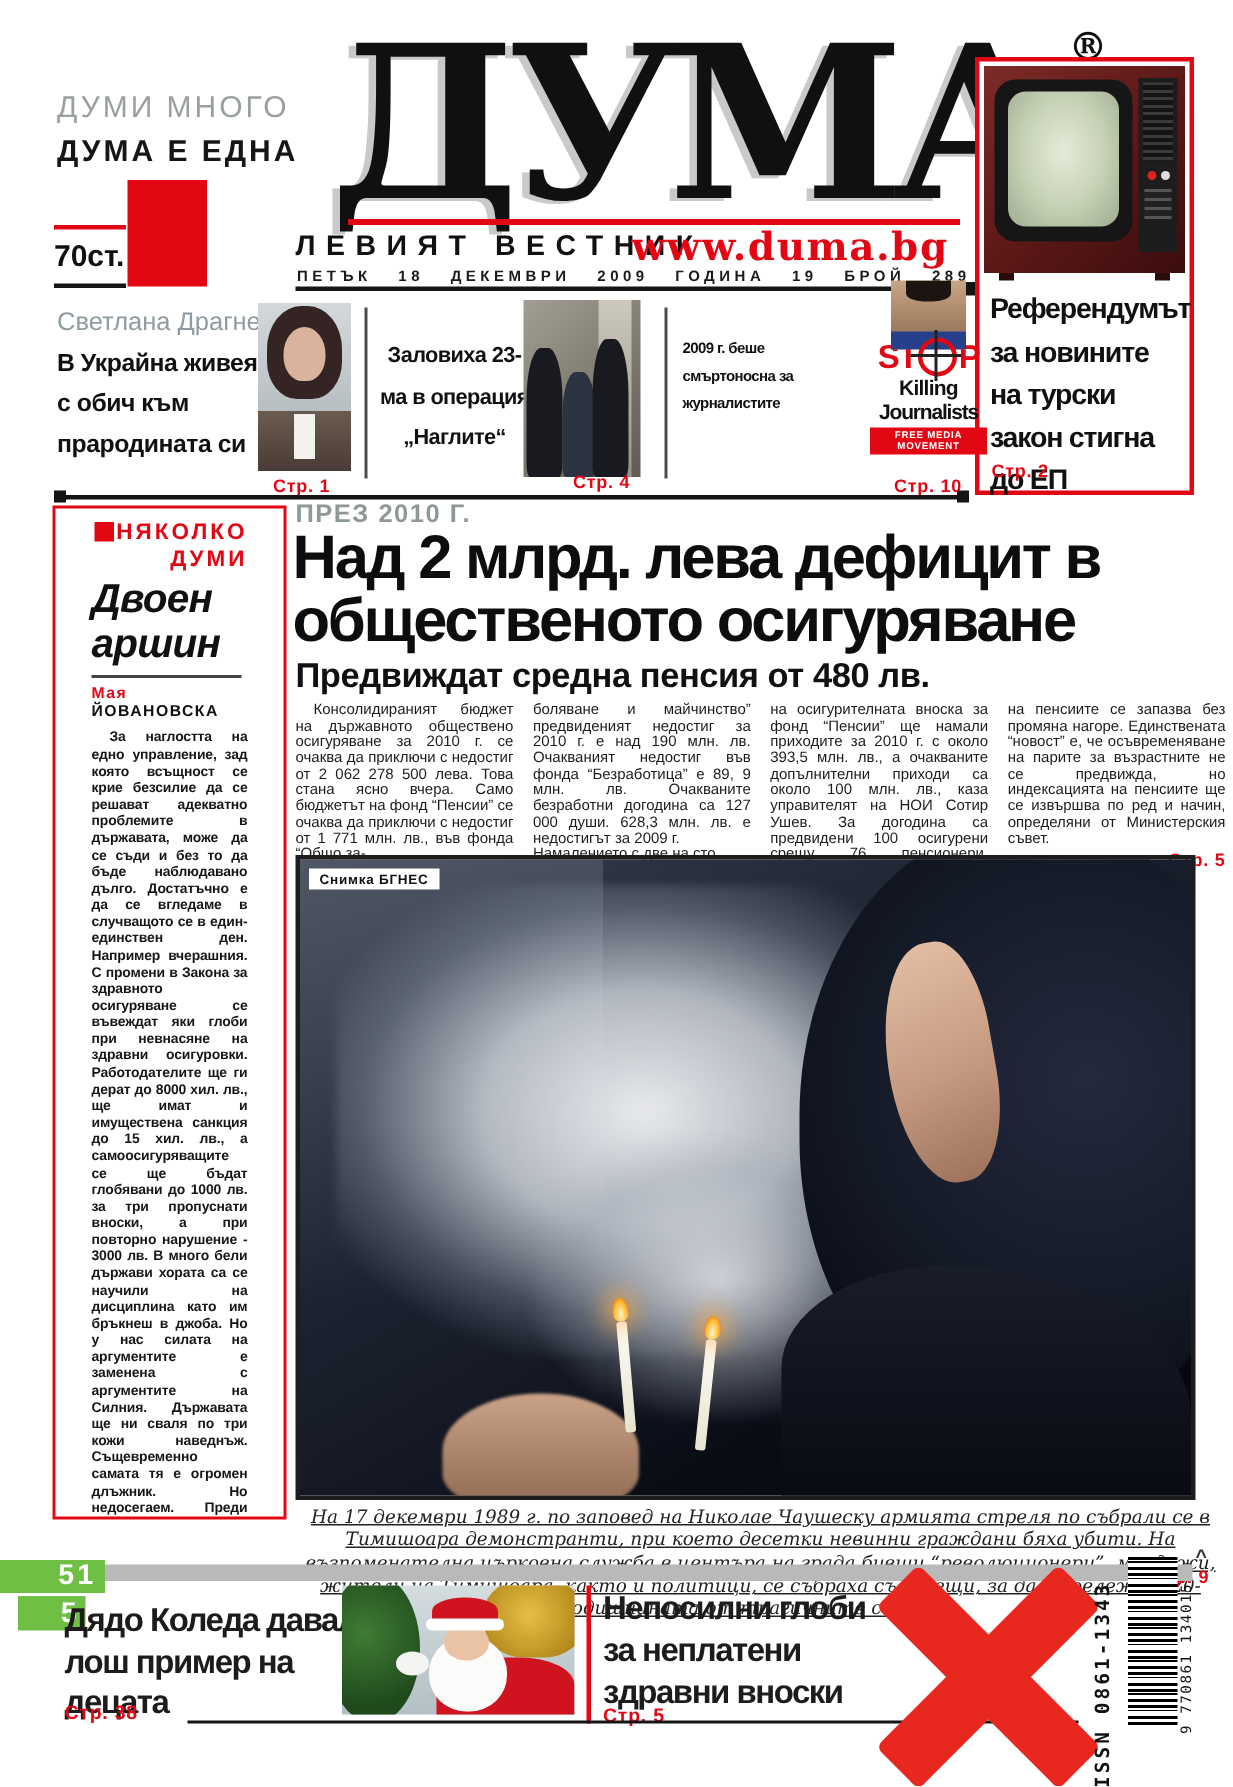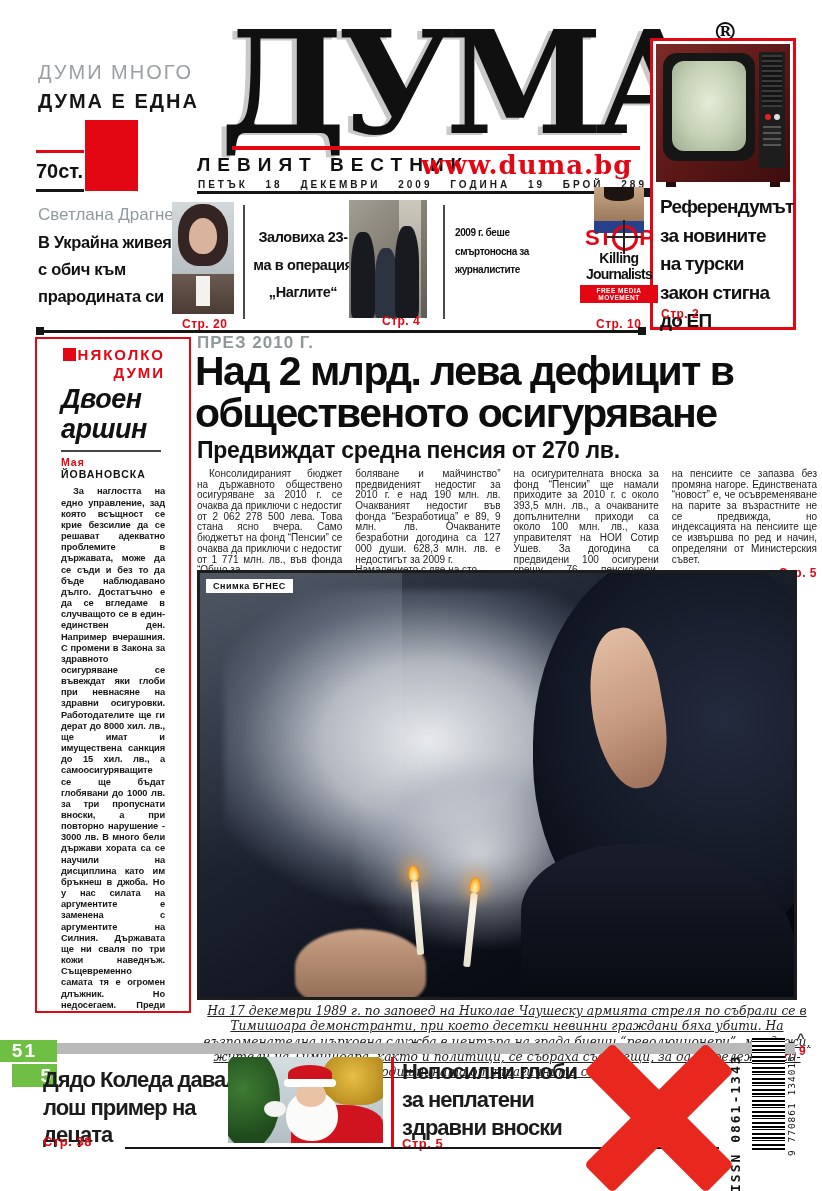--- a/index.html
+++ b/index.html
@@ -146,22 +146,22 @@
          box-shadow:0 0 14px 6px rgba(255,170,60,0.55);}
   .photo-credit{position:absolute;left:6px;top:6px;background:#fff;color:#111;font-weight:bold;
                 font-size:9px;padding:2px 7px;letter-spacing:0.5px;}
   .caption{position:absolute;left:197px;top:1004px;width:620px;font-family:"DejaVu Serif",serif;
            font-style:italic;font-size:12.3px;line-height:1.25;text-align:center;
            text-decoration:underline;color:#222;}
   .caption-page{position:absolute;left:768px;top:1044px;}
 
   
   .gray-bar{position:absolute;left:37px;top:1043px;width:758px;height:11px;background:#b9b9b9;}
-  .green-top{position:absolute;left:0;top:1040px;width:57px;height:22px;background:#6fbf44;color:#fff;
-             font-weight:bold;font-size:19px;line-height:22px;text-align:right;padding-right:20px;
+  .green-top{position:absolute;left:0;top:1040px;width:70px;height:22px;background:#6fbf44;color:#fff;
+             font-weight:bold;font-size:19px;line-height:22px;text-align:right;padding-right:6px;
              box-sizing:border-box;letter-spacing:2px;}
   .green-bottom{position:absolute;left:12px;top:1064px;width:45px;height:23px;background:#6fbf44;color:#fff;
              font-weight:bold;font-size:19px;line-height:23px;text-align:right;padding-right:6px;
              box-sizing:border-box;}
   .santa-headline{position:absolute;left:43px;top:1066px;width:196px;font-weight:bold;font-size:22px;
                   line-height:1.26;letter-spacing:-1px;color:#1c1c1c;}
   .santa-page{position:absolute;left:43px;top:1134px;font-size:13px;}
   .santa-photo{position:absolute;left:228px;top:1057px;width:155px;height:86px;overflow:hidden;
                background:linear-gradient(#d4dde0,#b3bfc4);}
   .santa-tree{position:absolute;left:-10px;top:-8px;width:62px;height:100px;border-radius:50%;
@@ -233,21 +233,21 @@
   </div>
 
   <div class="t1-kicker">Светлана Драгнева:</div>
   <div class="t1-headline">В Украйна живеят с обич към прародината си</div>
   <div class="portrait">
     <div class="portrait-hair"></div>
       <div class="portrait-face"></div>
     <div class="portrait-jacket"></div>
       <div class="portrait-collar"></div>
   </div>
-  <div class="t1-page pageref">Стр. 20</div>
+  <div class="t1-page pageref">Стр. 1</div>
   <div class="vline vline1"></div>
   <div class="t2-headline">Заловиха 23-ма в операция „Наглите“</div>
   <div class="police-photo">
     <div class="police-door"></div>
     <div class="police-fig pf1"></div>
       <div class="police-fig pf2"></div>
       <div class="police-fig pf3"></div>
   </div>
   <div class="t2-page pageref">Стр. 4</div>
   <div class="vline vline2"></div>
@@ -280,21 +280,21 @@
     <div class="op-title">Двоен аршин</div>
     <div class="op-byline"><span class="first">Мая</span> <span>ЙОВАНОВСКА</span></div>
     <div class="op-body">За наглостта на едно управление, зад която всъщност се крие безсилие да се решават адекватно проблемите в държавата, може да се съди и без то да бъде наблюдавано дълго. Достатъчно е да се вгледаме в случващото се в един-единствен ден. Например вчерашния. С промени в Закона за здравното осигуряване се въвеждат яки глоби при невнасяне на здравни осигуровки. Работодателите ще ги дерат до 8000 хил. лв., ще имат и имуществена санкция до 15 хил. лв., а самоосигуряващите се ще бъдат глобявани до 1000 лв. за три пропуснати вноски, а при повторно нарушение - 3000 лв. В много бели държави хората са се научили на дисциплина като им бръкнеш в джоба. Но у нас силата на аргументите е заменена с аргументите на Силния. Държавата ще ни сваля по три кожи наведнъж. Същевременно самата тя е огромен длъжник. Но недосегаем. Преди броени дни стана известно, че най-големите борчове към фирмите са именно на държавата, което тежи на и без това изстисканата от кризата икономика. Но вместо бързо да се разплатят с компаниите, управляващите начело с гения Дянков ще правят някаква псевдокомисия, която ще се крие зад мъгляви решения, ще пресмята, ще протака и ще шикалкави. А през това време ще разчита хазната да се пълни от глоби, та дано стигнат да се запушат по-лесно пробойните и в социалната сфера. Като недостигът на пари за пенсии например. Дето се падат по закон. Едно е ясно - за нас дебелият край на аршина, за властта - сладкият.</div>
   </div>
 
   <div class="kicker">ПРЕЗ 2010 Г.</div>
   <div class="headline">
     <div>Над 2 млрд. лева  дефицит в</div>
     <div>общественото осигуряване</div>
   </div>
-  <div class="subhead">Предвиждат средна пенсия от 270 лв.</div>
+  <div class="subhead">Предвиждат средна пенсия от 480 лв.</div>
   <div class="article-body">
     <div class="col col-indent">Консолидираният бюджет на държавното обществено осигуряване за 2010 г. се очаква да приключи с недостиг от 2 062 278 500 лева. Това стана ясно вчера. Само бюджетът на фонд “Пенсии” се очаква да приключи с недостиг от 1 771 млн. лв., във фонда “Общо за-</div>
     <div class="col">боляване и майчинство” предвиденият недостиг за 2010 г. е над 190 млн. лв. Очакваният недостиг във фонда “Безработица” е 89, 9 млн. лв. Очакваните безработни догодина са 127 000 души. 628,3 млн. лв. е недостигът за 2009 г.
 Намалението с две на сто</div>
     <div class="col">на осигурителната вноска за фонд “Пенсии” ще намали приходите за 2010 г. с около 393,5 млн. лв., а очакваните допълнителни приходи са около 100 млн. лв., каза управителят на НОИ Сотир Ушев. За догодина са предвидени 100 осигурени срещу 76 пенсионери. Размерът</div>
     <div class="col"><span>на пенсиите се запазва без промяна нагоре. Единствената “новост” е, че осъвременяване на парите за възрастните не се предвижда, но индексацията на пенсиите ще се извършва по ред и начин, определяни от Министерския съвет.</span>
       <div class="col4-page pageref">Стр. 5</div>
     </div>
   </div>
 

